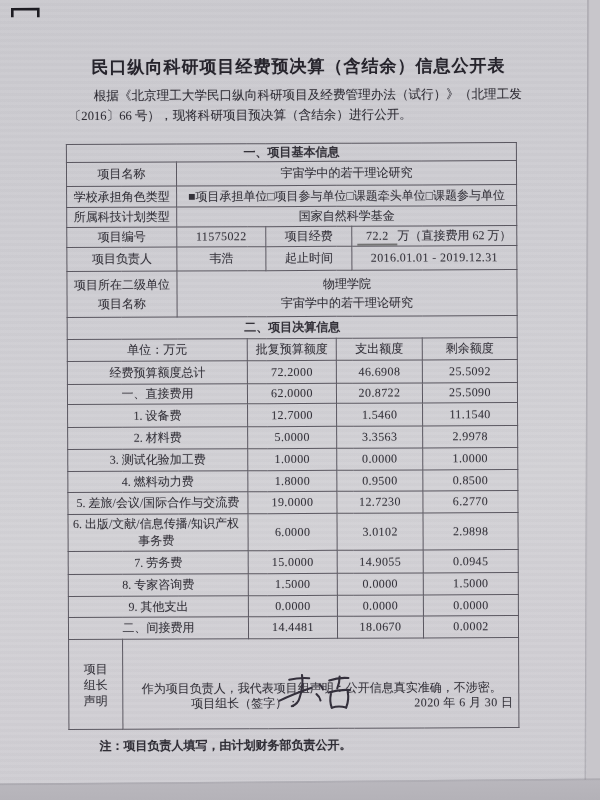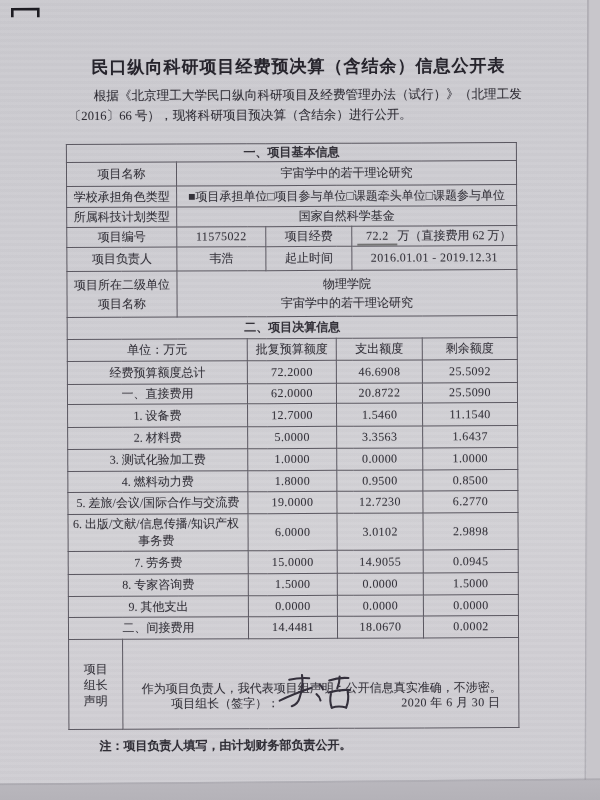--- a/index.html
+++ b/index.html
@@ -66,22 +66,22 @@
   td.lbl-left{text-align:left;padding-left:8px;}
   .two-line{line-height:19px;}
   .underlined{border-bottom:7px solid #737373;padding:0 9px 1px 9px;}
   td.decl-lbl{line-height:16px;}
   td.decl-cell{position:relative;text-align:left;vertical-align:top;}
   .decl-statement{padding:9px 10px 0 12px;font-size:12px;}
   .decl-signrow{
     position:absolute;left:0;right:0;bottom:16px;
     display:flex;align-items:baseline;font-size:12px;
   }
-  .sign-label{margin-left:48px;}
-  .sign-date{margin-left:auto;margin-right:18px;letter-spacing:1px;}
+  .sign-label{margin-left:68px;}
+  .sign-date{margin-left:auto;margin-right:5px;letter-spacing:1px;}
   .signature{position:absolute;left:150px;top:30px;}
   .num{letter-spacing:.4px;}
   .footnote{
     position:absolute;left:98px;top:737px;font-size:12px;color:#2f2d35;font-weight:600;
   }
 </style>
 </head>
 <body>
 
 <div class="photo"></div>
@@ -175,21 +175,21 @@
     <tr style="height:23px">
       <td colspan="3" class="lbl-left">1. 设备费</td>
       <td colspan="2" class="num">12.7000</td>
       <td colspan="2" class="num">1.5460</td>
       <td class="num">11.1540</td>
     </tr>
     <tr style="height:22px">
       <td colspan="3" class="lbl-left">2. 材料费</td>
       <td colspan="2" class="num">5.0000</td>
       <td colspan="2" class="num">3.3563</td>
-      <td class="num">1.6437</td>
+      <td class="num">2.9978</td>
     </tr>
     <tr style="height:22px">
       <td colspan="3" class="lbl-left">3. 测试化验加工费</td>
       <td colspan="2" class="num">1.0000</td>
       <td colspan="2" class="num">0.0000</td>
       <td class="num">1.0000</td>
     </tr>
     <tr style="height:21px">
       <td colspan="3" class="lbl-left">4. 燃料动力费</td>
       <td colspan="2" class="num">1.8000</td>

